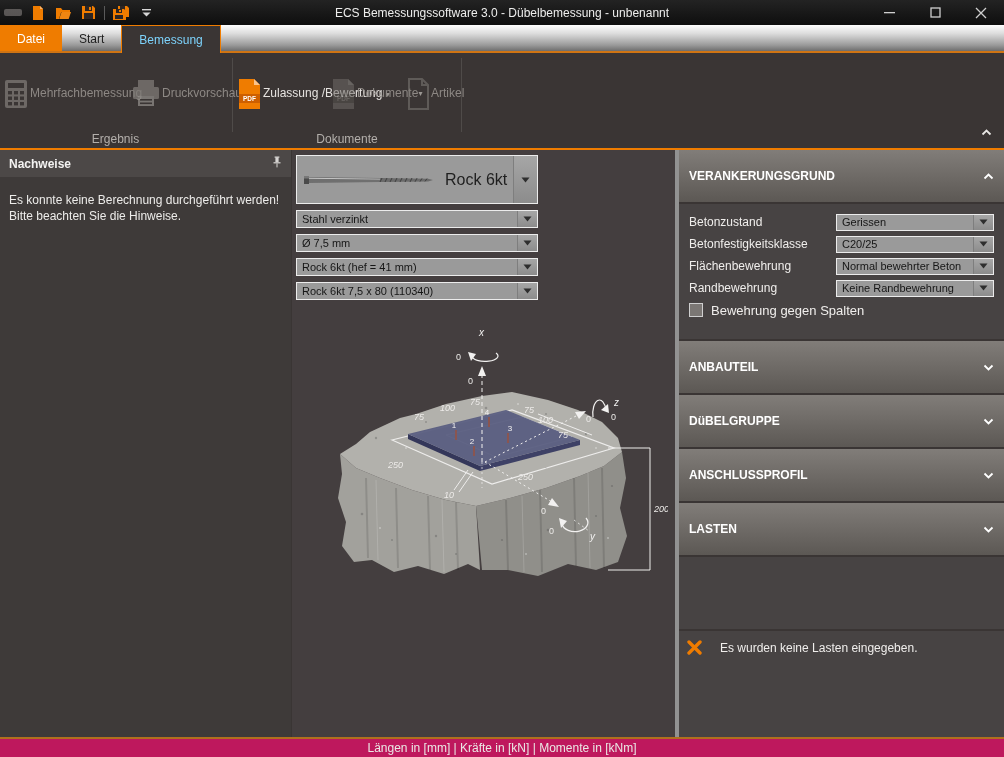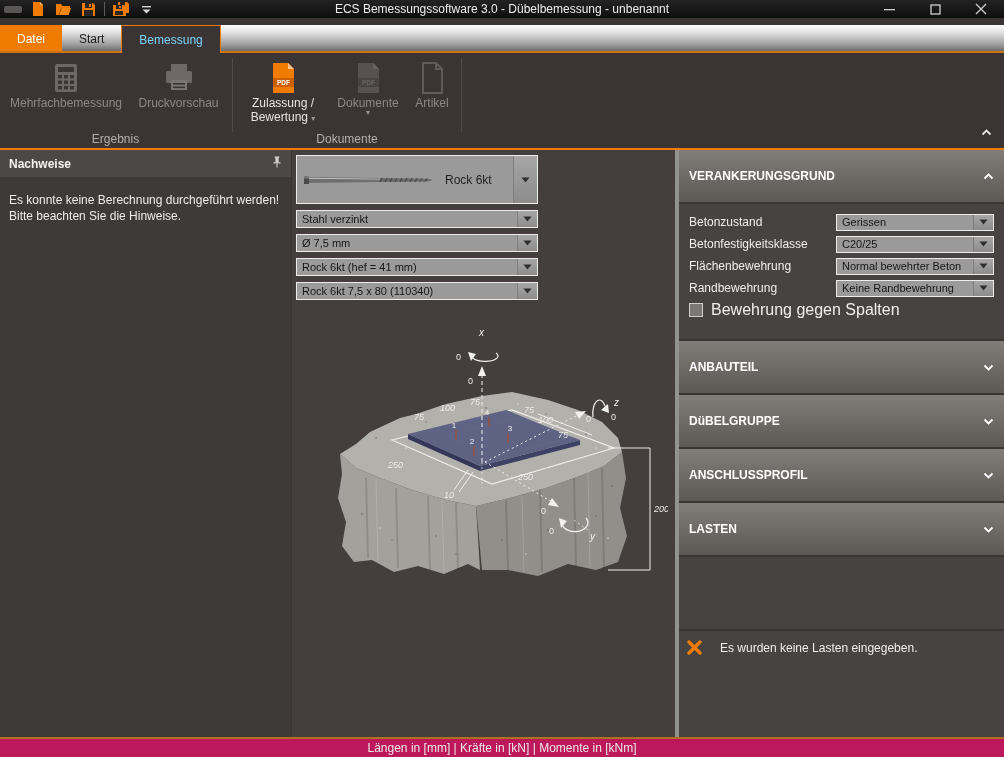--- a/index.html
+++ b/index.html
@@ -2,21 +2,21 @@
 <html><head>
 <meta charset="utf-8">
 <style>
   html,body{margin:0;padding:0;}
   body{
     width:1004px;height:757px;position:relative;overflow:hidden;
     background:#3a3534;font-family:"Liberation Sans",sans-serif;
     -webkit-font-smoothing:antialiased;
   }
   
-  .titlebar{position:absolute;top:0;left:0;right:0;height:18px;
+  .titlebar{position:absolute;top:0;left:0;right:0;height:25px;
     background:linear-gradient(#232323,#0e0e0e);display:flex;align-items:center;}
   .qat{display:flex;align-items:center;height:100%;padding-left:4px;gap:7px;z-index:2;}
   .qat .logo{width:18px;height:7px;background:#8f8b88;opacity:.55;border-radius:2px;}
   .qat-btn{display:flex;align-items:center;justify-content:center;width:18px;height:18px;}
   .qat-sep{width:1px;height:14px;background:#5a5a5a;}
   .win-title{position:absolute;left:0;right:0;text-align:center;font-size:12px;color:#ededec;pointer-events:none;}
   .winctl{margin-left:auto;display:flex;z-index:2;}
   .winbtn{width:46px;height:25px;display:flex;align-items:center;justify-content:center;color:#cfcfcf;}
   
   .tabrow{position:absolute;top:25px;left:0;right:0;height:28px;
@@ -27,21 +27,21 @@
   .tab-datei{background:#ef7c00;color:#ffffff;}
   .tab-start{color:#1d1d1d;}
   .tab-active{background:#3a3534;color:#7dd3fc;border:1px solid #ef7c00;border-bottom:none;z-index:3;}
   
   .ribbon{position:absolute;top:53px;left:0;right:0;height:95px;background:#3a3534;
     border-bottom:2px solid #ef7c00;box-sizing:content-box;}
   .rgroups{display:flex;height:100%;}
   .rgroup{position:relative;height:100%;box-sizing:border-box;padding:3px 2px 0 2px;display:flex;align-items:flex-start;}
   .rgroup-label{position:absolute;bottom:2px;left:0;right:0;text-align:center;font-size:12px;color:#b3afab;}
   .rsep{width:1px;background:#4f4b49;margin:5px 1px 16px 1px;}
-  .rbtn{display:flex;flex-direction:column;align-items:center;padding-top:3px;height:72px;box-sizing:border-box;}
+  .rbtn{display:flex;flex-direction:row;align-items:center;padding-top:3px;height:72px;box-sizing:border-box;}
   .rbtn .icon-box{height:37px;display:flex;align-items:center;justify-content:center;}
   .rbtn .rlabel{font-size:12px;line-height:1.2;text-align:center;white-space:nowrap;}
   .rbtn.disabled .rlabel{color:#8d8884;}
   .rbtn.enabled .rlabel{color:#e6e3e0;}
   .dd-mark{font-size:8px;color:#9b9793;line-height:6px;}
   .ribbon-collapse{position:absolute;right:12px;bottom:8px;}
   
   .left-panel{position:absolute;left:0;top:150px;width:291px;bottom:20px;background:#3e3a39;}
   .panel-hdr{height:27px;background:#4c4847;display:flex;align-items:center;padding:0 9px;
     color:#f4f3f2;font-weight:bold;font-size:12px;}
@@ -50,37 +50,37 @@
   .mid-panel{position:absolute;left:292px;top:150px;width:383px;bottom:20px;background:#443e3f;}
   .controls{position:absolute;left:4px;top:5px;width:242px;}
   .dd{background:#9a9a9a;border:1px solid #ececec;display:flex;align-items:stretch;
     font-size:11px;color:#161616;height:16px;margin-bottom:6px;box-sizing:content-box;}
   .dd-value{flex:1;display:flex;align-items:center;padding-left:5px;white-space:nowrap;overflow:hidden;}
   .dd-arrow{width:19px;display:flex;align-items:center;justify-content:center;
     background:linear-gradient(#a6a6a6,#8c8c8c);border-left:1px solid #7e7e7e;}
   .dd-arrow svg{display:block;}
   .dd-big{height:47px;}
   .dd-big .dd-arrow{width:23px;}
-  .dd-big .dd-value{font-size:12px;color:#1f1f1f;position:relative;}
+  .dd-big .dd-value{font-size:16px;color:#1f1f1f;position:relative;}
   .dd-big .prod-name{position:absolute;left:148px;}
   .scene-svg{position:absolute;left:4px;top:168px;}
   .splitter{position:absolute;left:675px;top:150px;width:4px;bottom:20px;background:#929292;}
   .right-panel{position:absolute;left:679px;top:150px;right:0;bottom:20px;background:#3a3534;
     display:flex;flex-direction:column;}
   .sec-hdr{height:28px;flex:none;background:linear-gradient(#817d79,#5c5854);display:flex;align-items:center;
     padding:12px 10px;color:#ffffff;font-weight:bold;font-size:12px;margin-bottom:2px;}
   .sec-hdr .chev,.sec-hdr .pin{margin-left:auto;}
   .sec-body{background:#474343;flex:none;margin-bottom:2px;}
   .ver-body{height:128px;padding-top:7px;box-sizing:content-box;}
   .field-row{display:flex;align-items:center;height:22px;padding:0 10px;}
   .field-label{font-size:12px;color:#f0eeec;}
   .field-row .dd{margin:0 0 0 auto;width:156px;height:15px;font-size:11px;}
   .cb-row{display:flex;align-items:center;height:22px;padding:0 10px;}
   .cb{width:12px;height:12px;background:#7b7774;border:1px solid #cfcfcf;flex:none;}
-  .cb-label{font-size:16px;color:#f0eeec;margin-left:8px;}
+  .cb-label{font-size:13px;color:#f0eeec;margin-left:8px;}
   .fill-body{background:#474343;flex:1;margin-bottom:2px;}
   .hint-body{background:#474343;flex:none;height:106px;}
   .hint-row{display:flex;align-items:center;padding:9px 10px 0 8px;gap:18px;}
   .hint-text{font-size:12px;color:#f0eeec;}
   
   .statusbar{position:absolute;left:0;right:0;bottom:0;height:18px;border-top:2px solid #b0701e;
     background:#be185d;display:flex;align-items:center;justify-content:center;}
   .statusbar span{font-size:12px;color:#eae8e5;}
 </style>
 </head>

